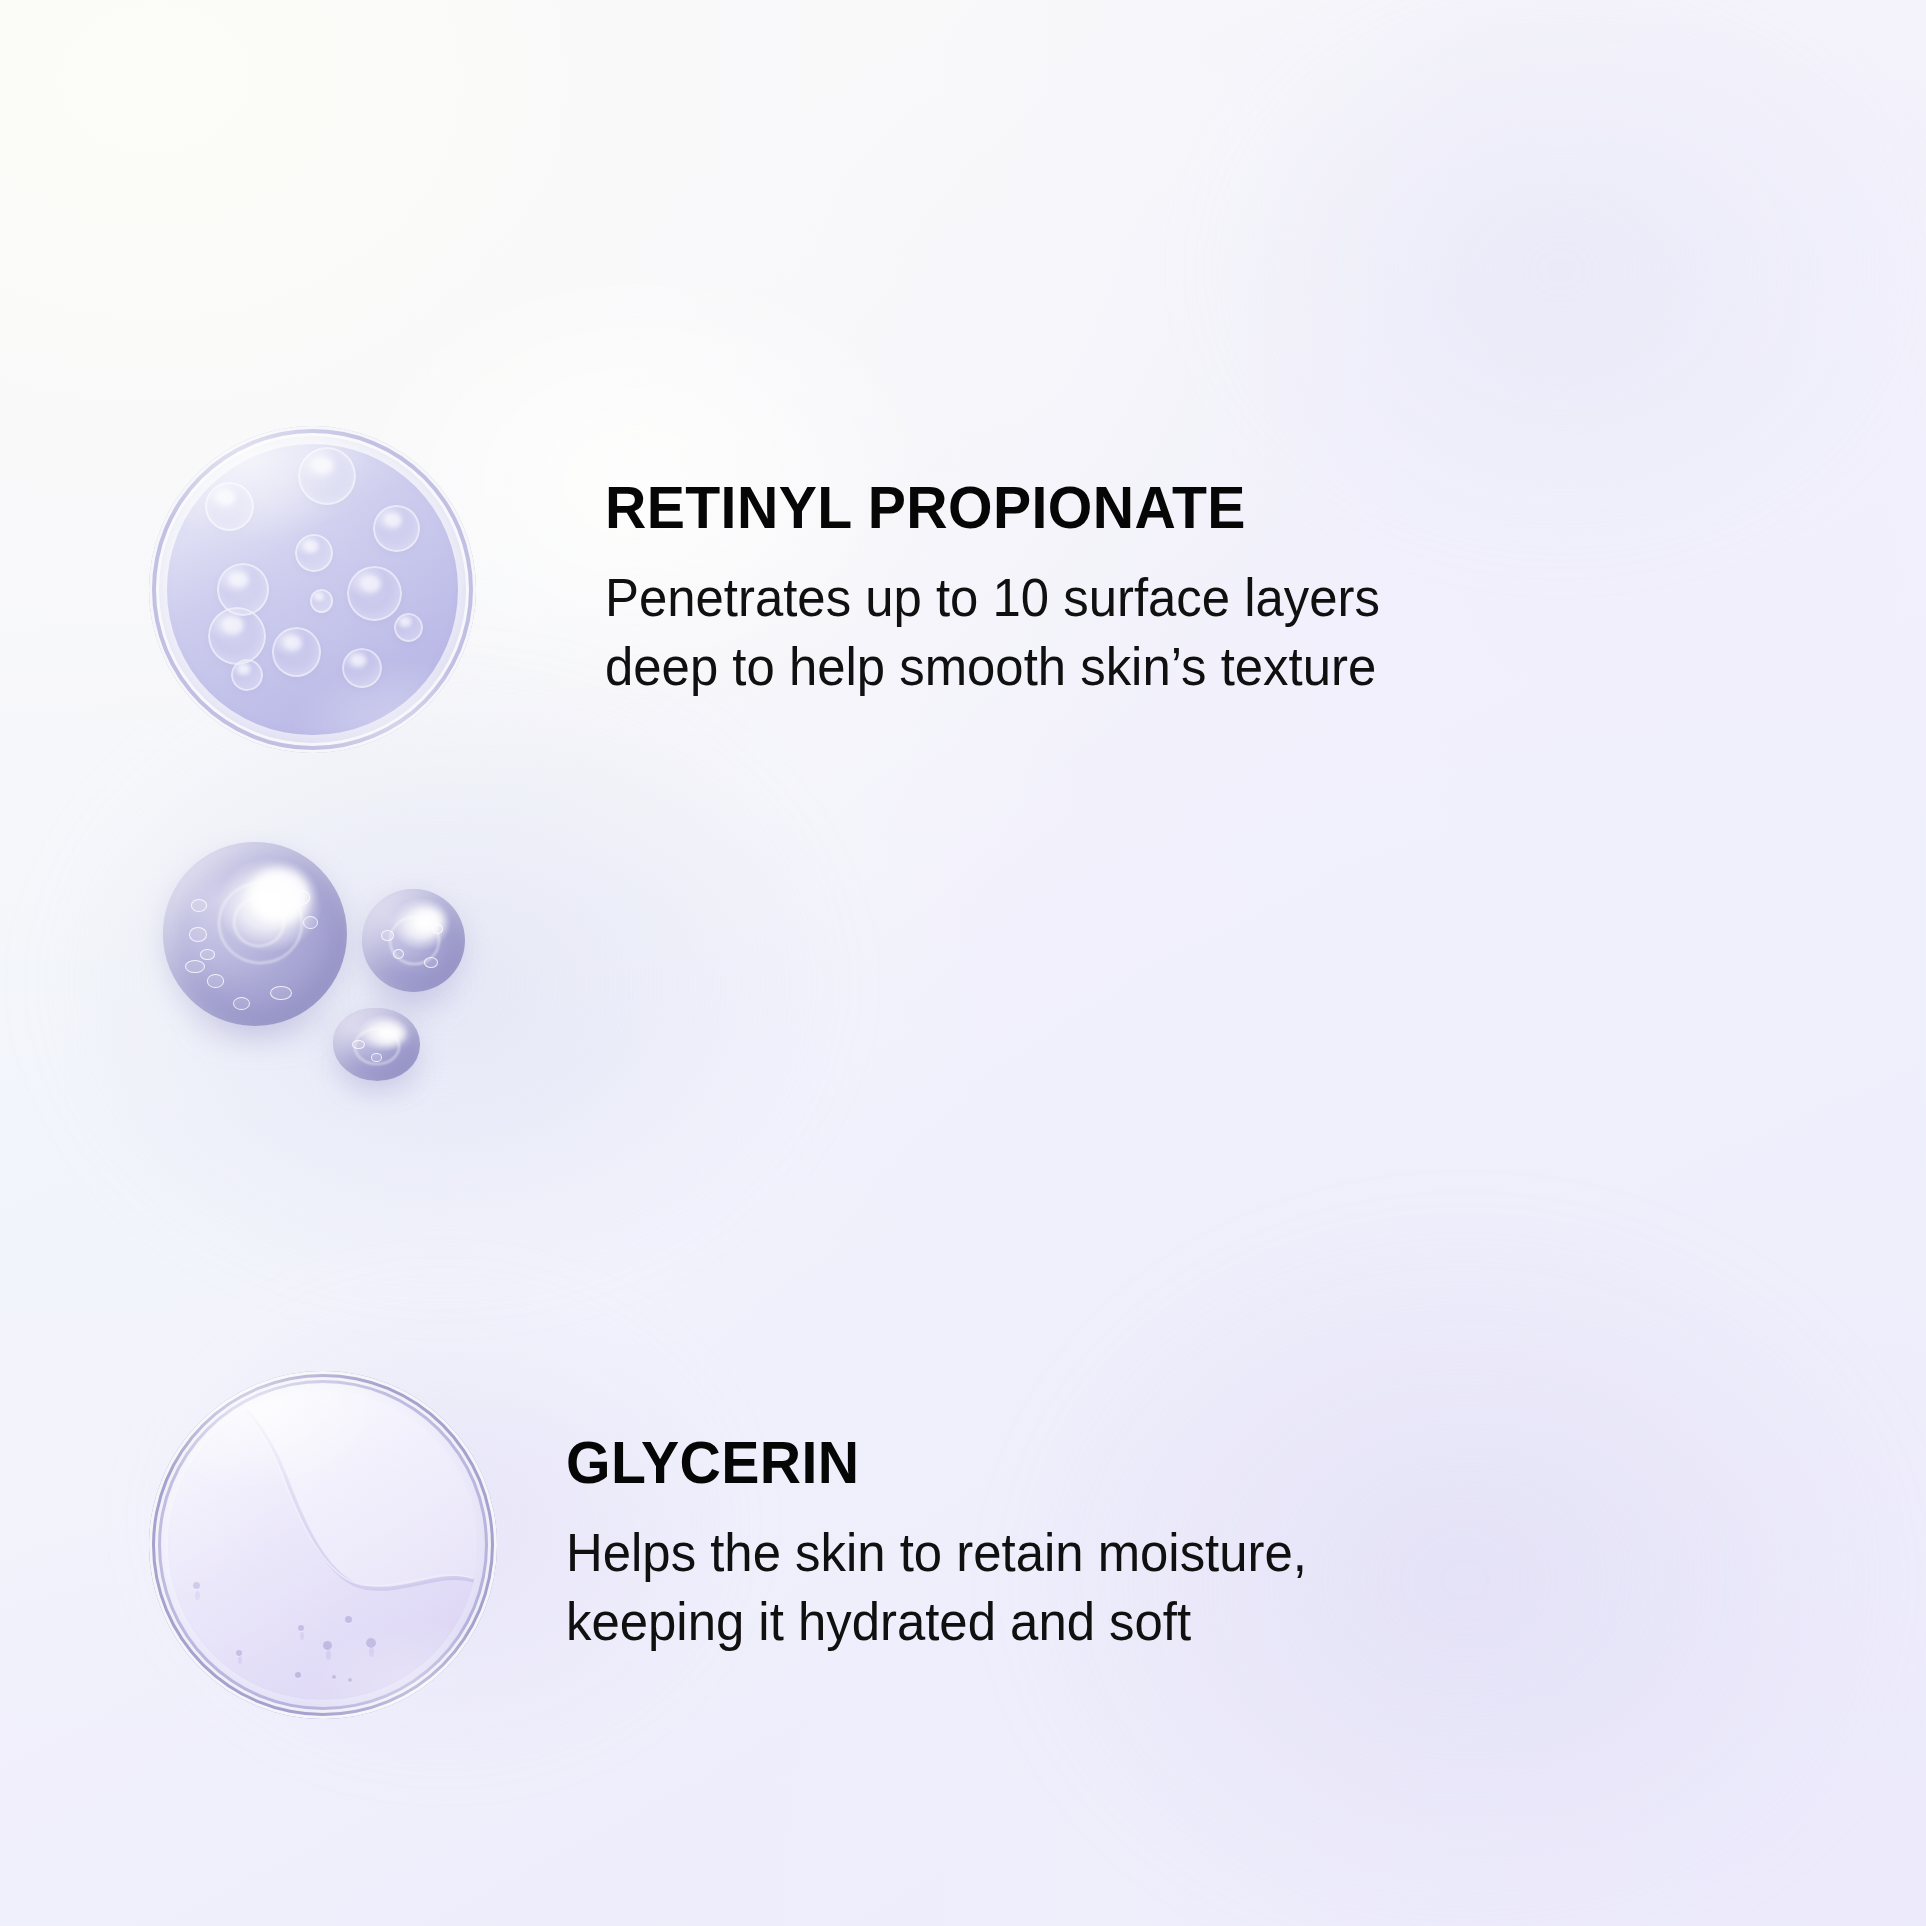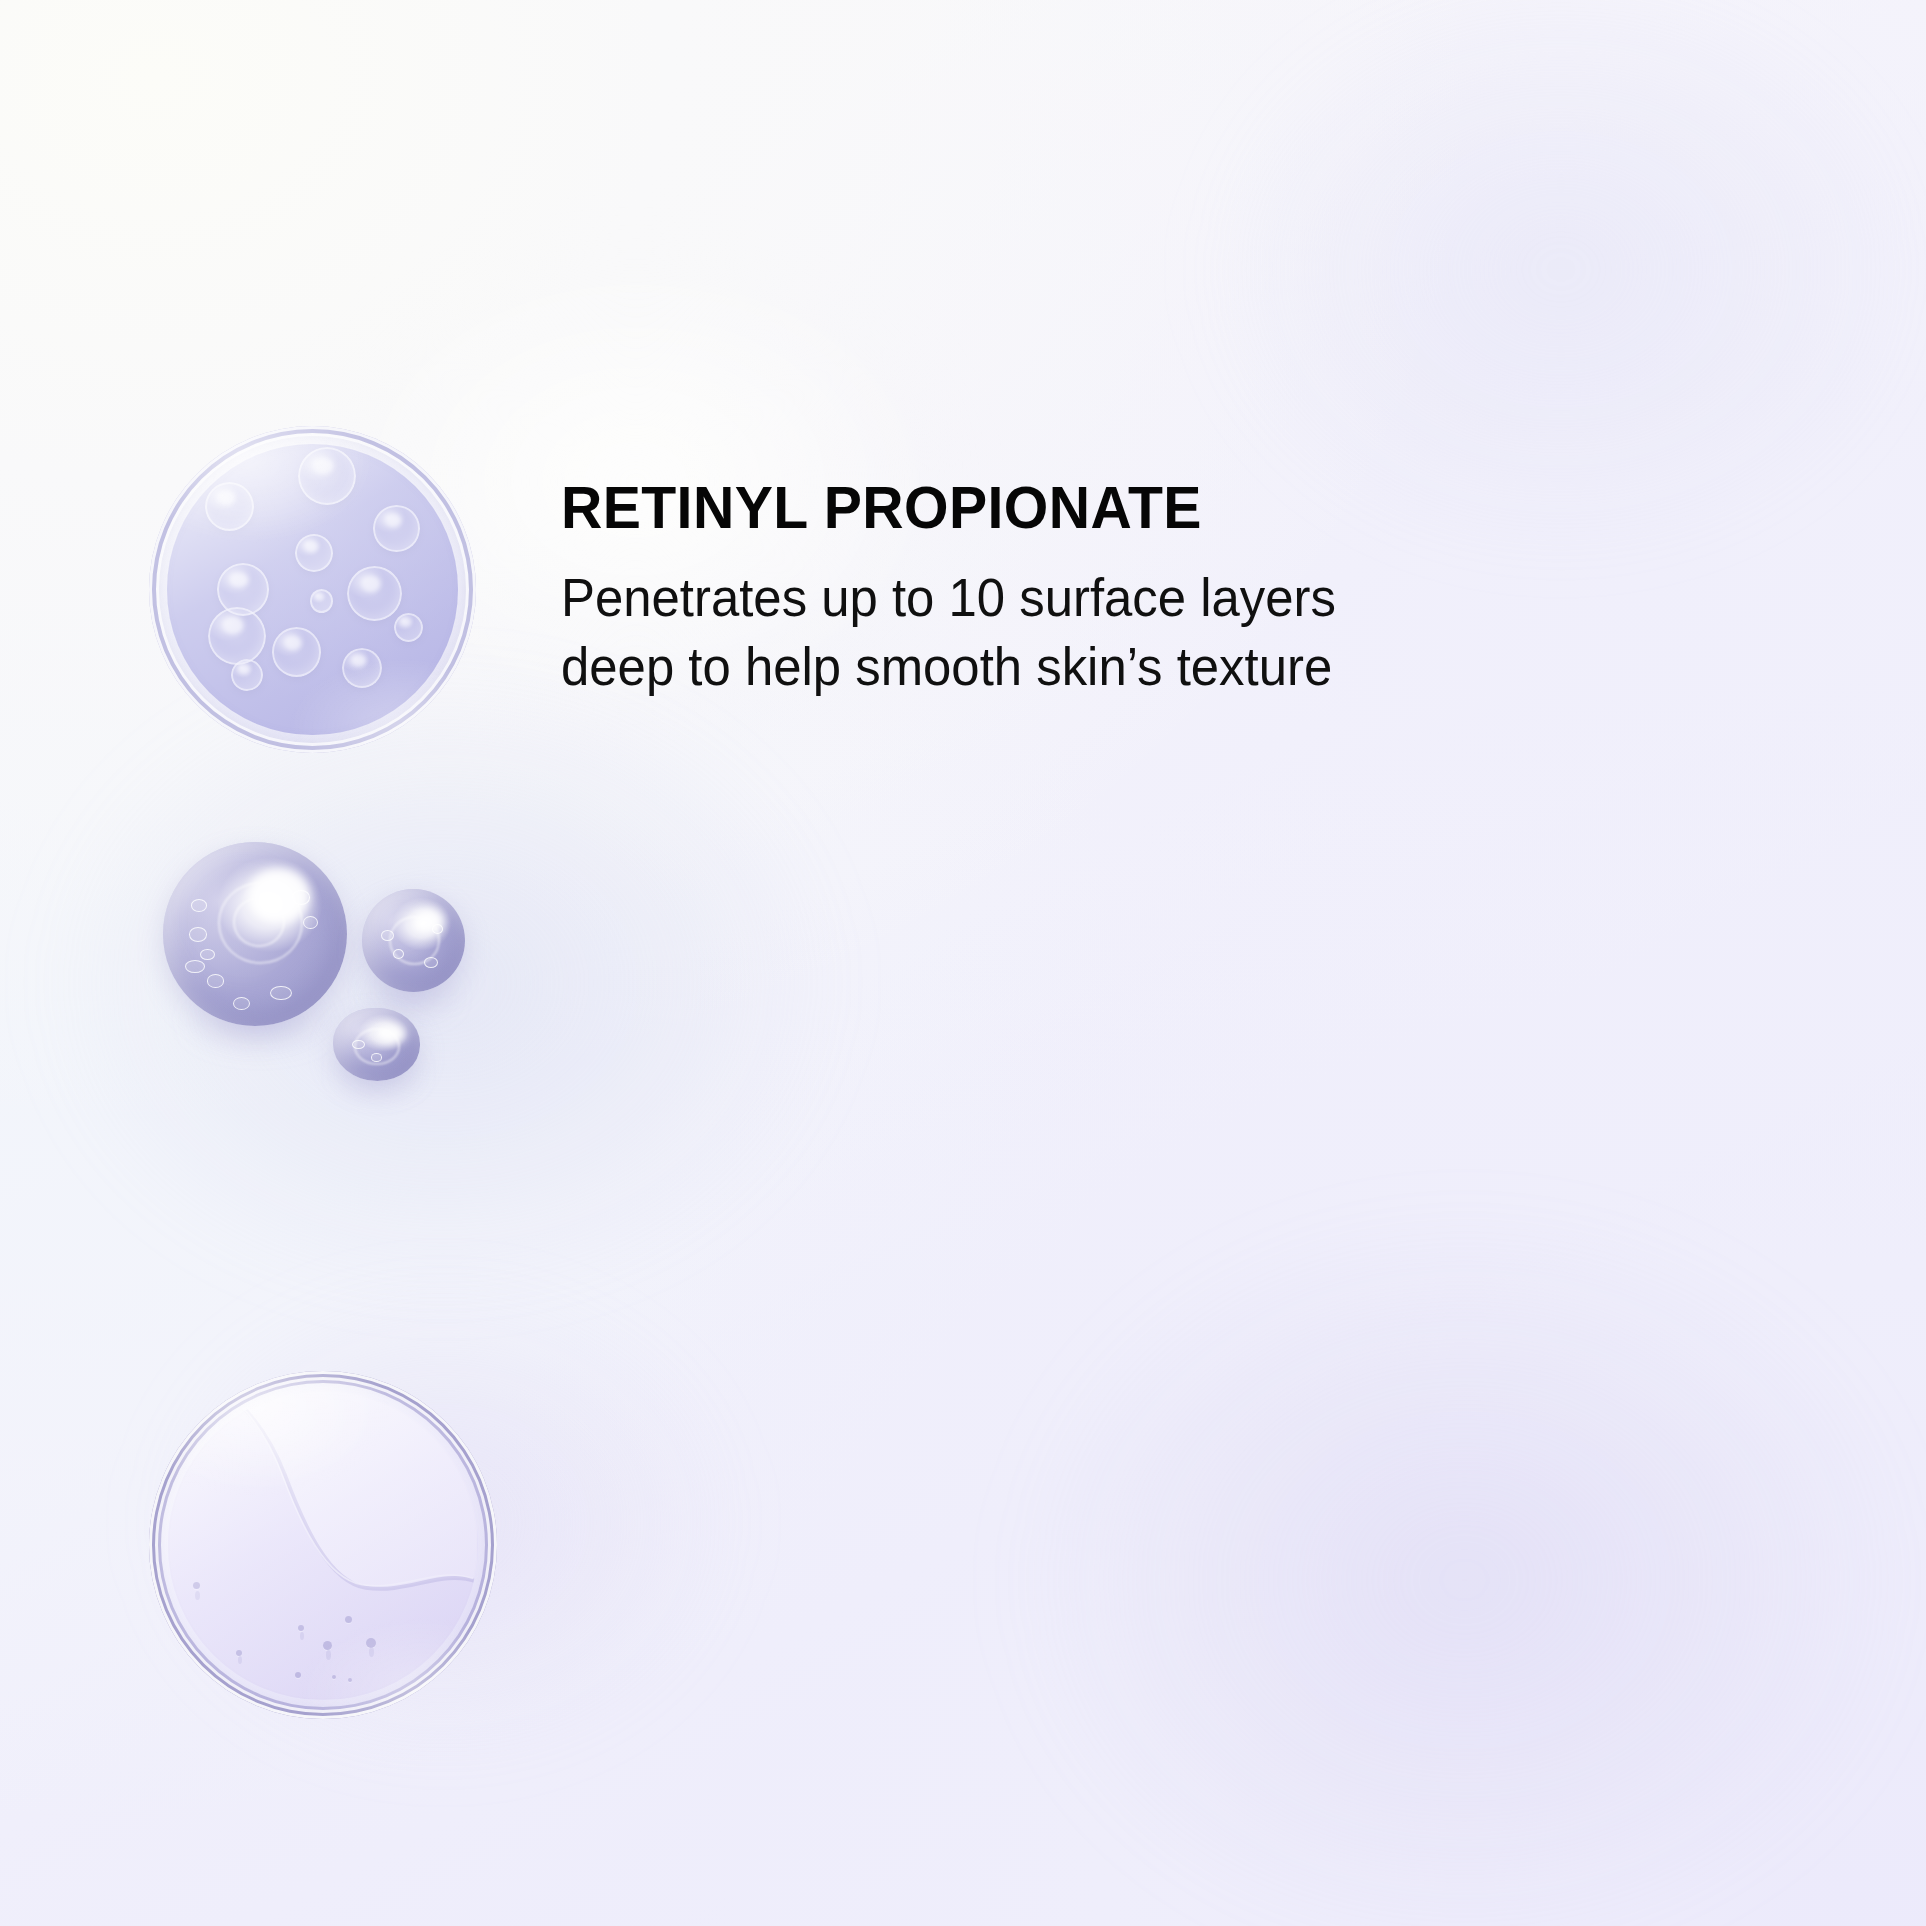--- a/index.html
+++ b/index.html
@@ -120,21 +120,21 @@
     font-weight: 400;
     font-size: 53px;
     line-height: 1.30;
     color: #101010;
     transform: scaleX(0.96);
     transform-origin: left top;
     white-space: pre-line;
   }
 
   
-  #row-retinyl      { left: 149px; top: 426px;  }
+  #row-retinyl      { left: 149px; top: 426px; gap: 44px;  }
   #row-vitamin-e    { left: 149px; top: 832px;  }
   #row-glycerin     { left: 149px; top: 1371px; }
 
   #row-retinyl .row-text   { margin-left: 85px; }
   #row-vitamin-e .row-text { margin-left: 65px; }
   #row-glycerin .row-text  { margin-left: 69px; }
 
   
   .dish {
     position: relative;
@@ -401,16 +401,21 @@
             <div class="speck" style="left:41%;top:91%;width:6px;height:6px;"></div>
             <div class="speck" style="left:53%;top:92%;width:4px;height:4px;"></div>
             <div class="speck" style="left:58%;top:93%;width:4px;height:4px;"></div>
           </div>
         </div>
         <div class="dish-rim"></div>
         <div class="dish-gloss"></div>
       </div>
     </div>
 
+    <div class="row-text">
+      <div class="ing-name">GLYCERIN</div>
+      <div class="ing-desc">Helps the skin to retain moisture,
+keeping it hydrated and soft</div>
+    </div>
   </div>
 
 </div>
 
 
 </body></html>

